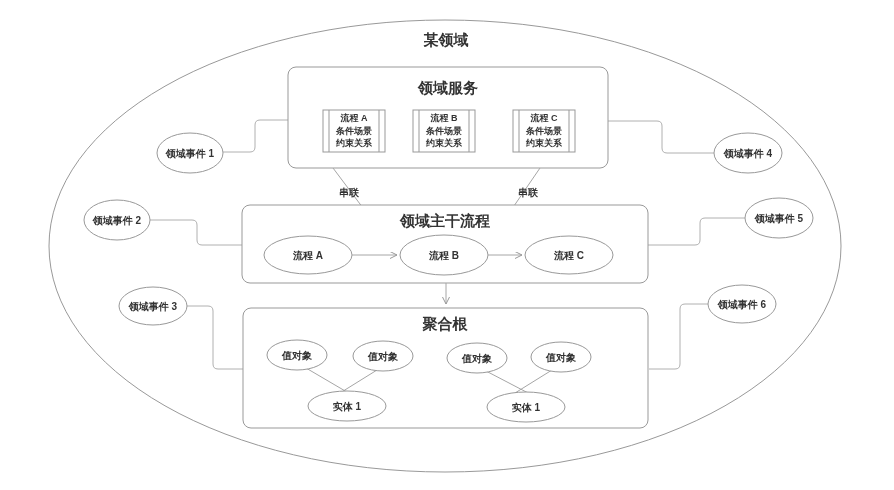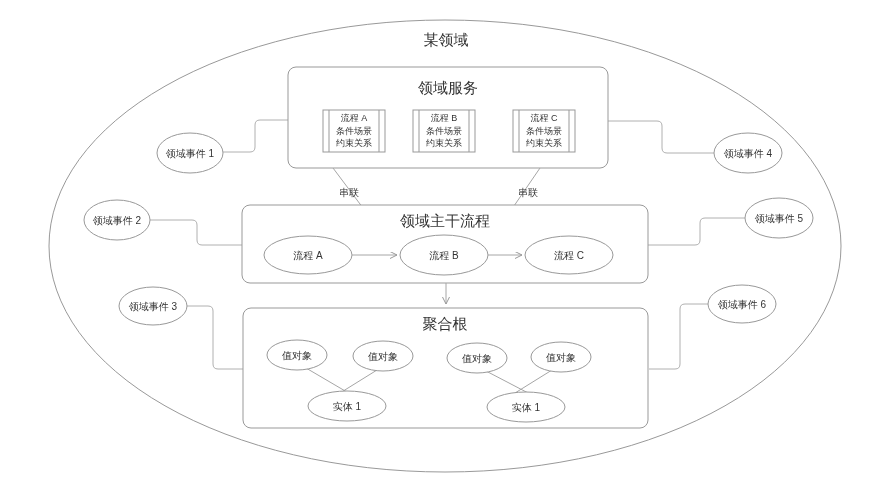--- a/index.html
+++ b/index.html
@@ -2,20 +2,21 @@
 <html><head>
 <meta charset="utf-8">
 <style>
   html, body { margin: 0; padding: 0; background: #ffffff; }
   .canvas {
     position: relative;
     width: 894px;
     height: 490px;
     background: #ffffff;
     font-family: "Liberation Sans", sans-serif;
+    font-weight: bold;
   }
   svg text {
     font-family: "Liberation Sans", sans-serif;
     fill: #333333;
     text-anchor: middle;
   }
   .shape  { fill: #ffffff; stroke: #999999; stroke-width: 1; }
   .inner  { stroke: #999999; stroke-width: 1; }
   .conn   { fill: none; stroke: #b0b0b0; stroke-width: 1; }
   .flowln { fill: none; stroke: #a6a6a6; stroke-width: 1; }

